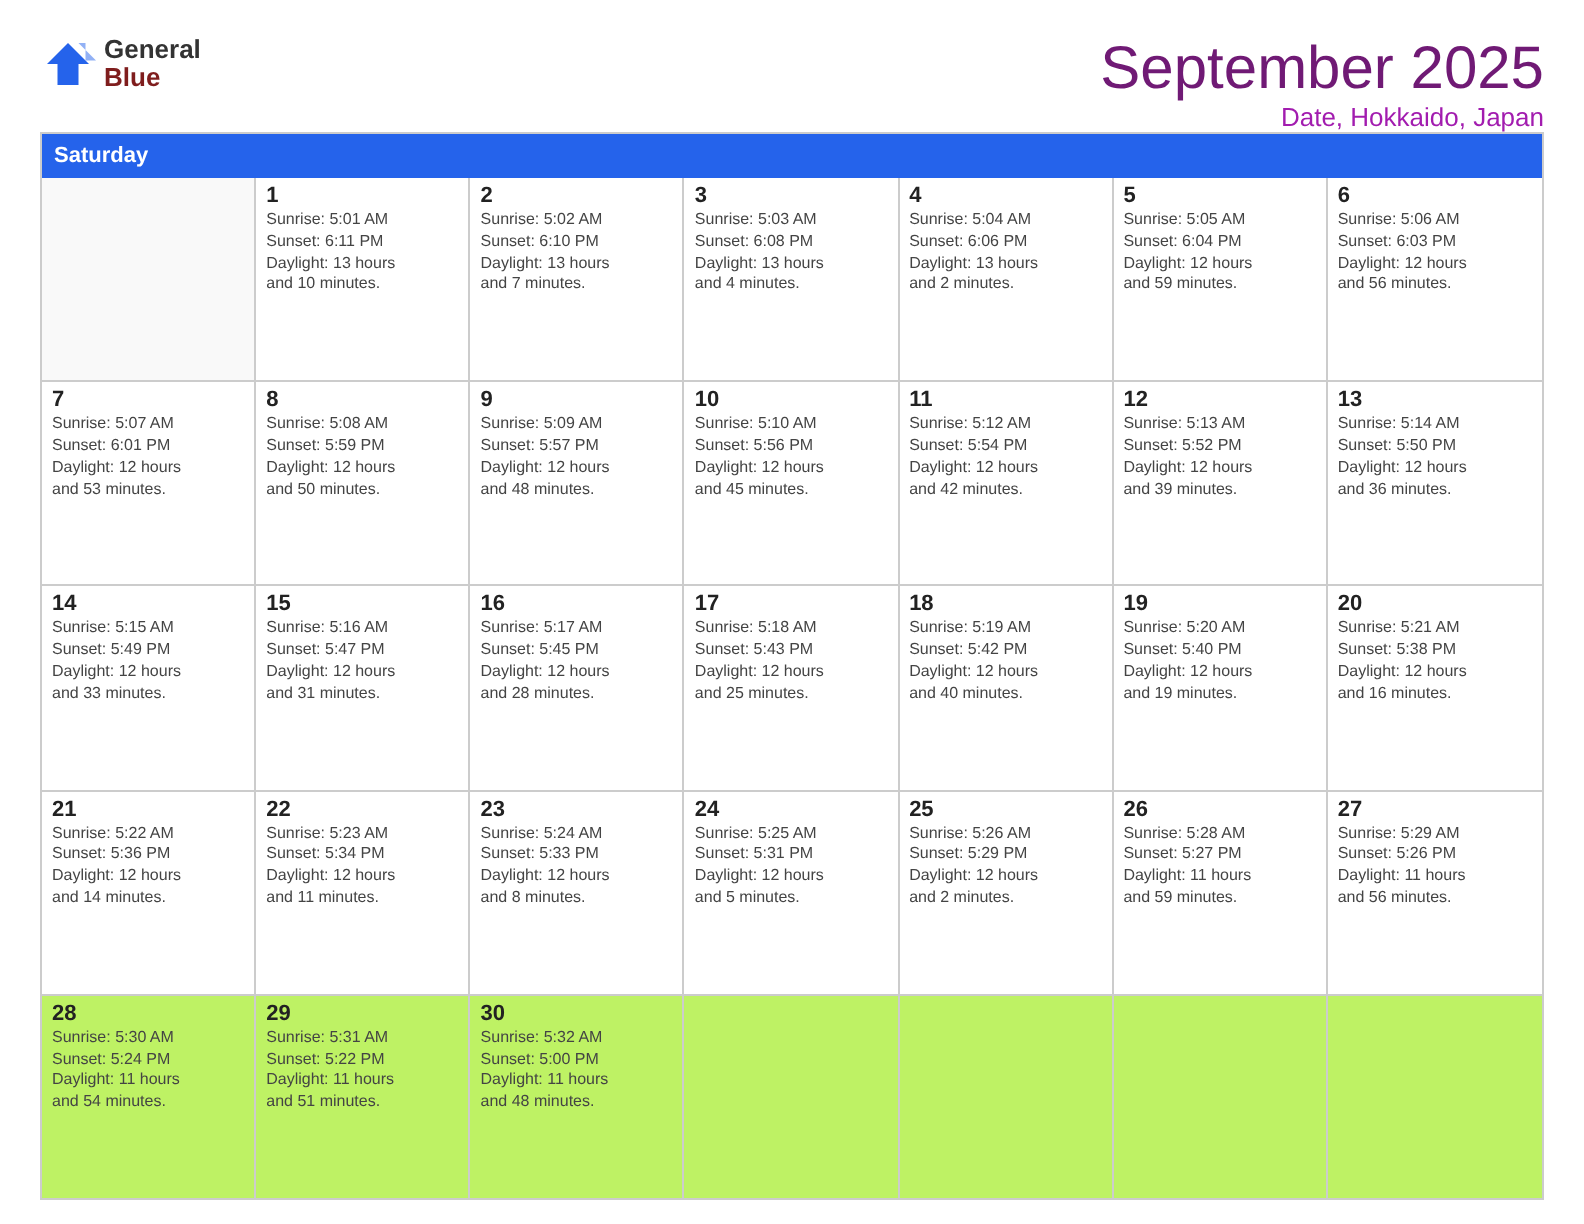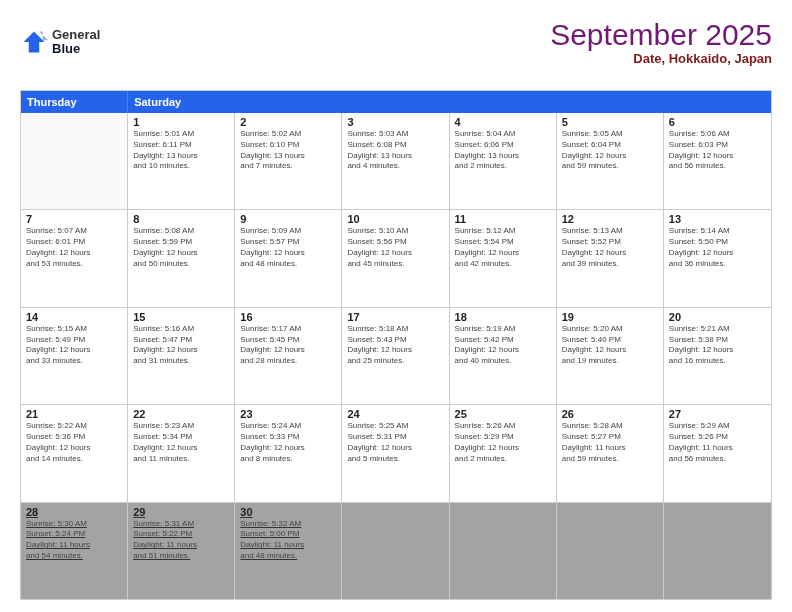--- a/index.html
+++ b/index.html
@@ -12,55 +12,54 @@
     }
     .page {
       width: 792px;
       height: 612px;
       padding: 18px 20px 12px 20px;
       display: flex;
       flex-direction: column;
     }
     .header {
       display: flex;
-      align-items: center;
+      align-items: flex-start;
       justify-content: space-between;
-      margin-bottom: 24px;
+      margin-bottom: 0;
     }
     .logo {
       display: flex;
       align-items: center;
       gap: 4px;
     }
     .logo-text {
       display: flex;
       flex-direction: column;
       font-size: 13px;
       font-weight: bold;
       line-height: 1.1;
     }
     .logo-text .general { color: #333; }
-    .logo-text .blue { color: #0f172a; }
+    .logo-text .blue { color: #7f1d1d; }
     .logo-icon {
       width: 28px;
       height: 28px;
     }
     .title-block {
       text-align: right;
     }
     .month-title {
       font-size: 30px;
       font-weight: 300;
       color: #701a75;
       line-height: 1.1;
     }
     .subtitle {
       font-size: 13px;
-      color: #7f1d1d;
-      font-weight: bold;
+      color: #a21caf;
     }
     .calendar {
       flex: 1;
       display: flex;
       flex-direction: column;
       border: 1px solid #ccc;
     }
     .cal-header {
       display: grid;
       grid-template-columns: repeat(7, 1fr);
@@ -104,22 +103,21 @@
       color: #222;
       display: block;
       margin-bottom: 1px;
     }
     .cell-line {
       font-size: 8px;
       color: #444;
       line-height: 1.35;
     }
     .last-row .cal-cell {
-      background: #a3a3a3;
-      text-decoration: underline;
+      background: #bef264;
     }
   </style>
 </head>
 <body>
 
 <div class="page">
   <div class="header">
     <div class="logo">
       <svg class="logo-icon" viewBox="0 0 32 32">
         <polygon points="16,4 28,16 22,16 22,28 10,28 10,16 4,16" fill="#2563eb"></polygon>
@@ -131,21 +129,20 @@
       </div>
     </div>
     <div class="title-block">
       <div class="month-title">September 2025</div>
       <div class="subtitle">Date, Hokkaido, Japan</div>
     </div>
   </div>
 
   <div class="calendar">
     <div class="cal-header">
-        <div class="cal-header-cell">Thursday</div>
         <div class="cal-header-cell">Saturday</div>
       </div>
     <div class="cal-body">
     <div class="cal-row">
           <div class="cal-cell empty"></div>
           <div class="cal-cell">
             <span class="day-num">1</span>
             <div class="cell-line">Sunrise: 5:01 AM</div>
             <div class="cell-line">Sunset: 6:11 PM</div>
             <div class="cell-line">Daylight: 13 hours</div>

